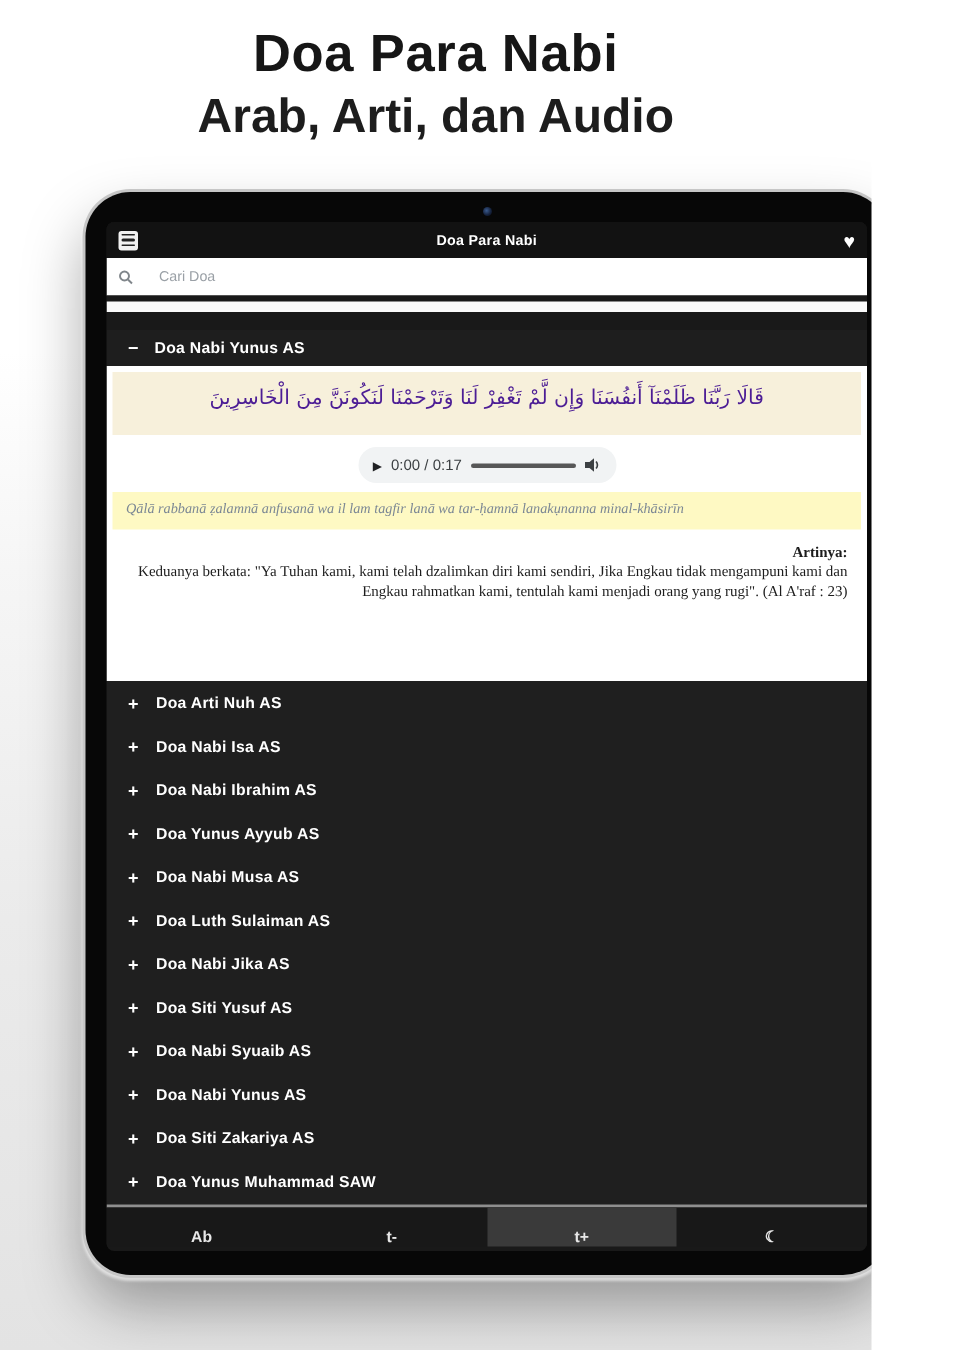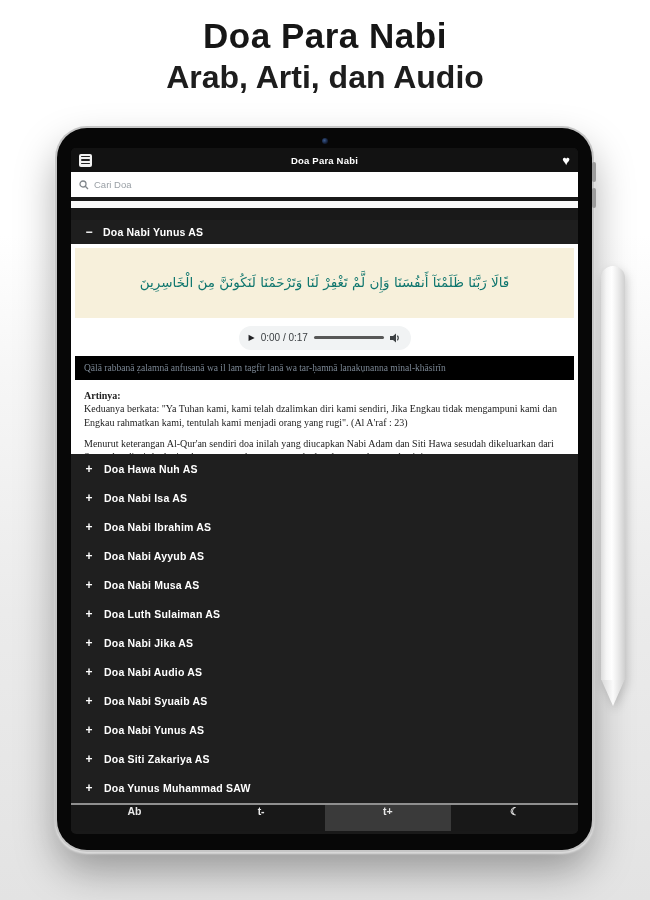--- a/index.html
+++ b/index.html
@@ -1,20 +1,20 @@
 <!DOCTYPE html>
 <html><head>
 <meta charset="utf-8">
 <style>
   * { margin:0; padding:0; box-sizing:border-box; }
   html,body { width:650px; height:900px; }
   body { font-family:"Liberation Sans", sans-serif; }
 
   .stage {
-    position:relative; width:650px; height:900px; overflow:hidden;
+    position:relative; width:581px; height:900px; overflow:hidden;
     background:linear-gradient(180deg,#ffffff 0%,#ffffff 26%,#f6f6f6 42%,#ebebeb 68%,#e3e3e3 100%);
   }
 
   
   .hero { position:absolute; top:16px; left:0; width:100%; text-align:center; }
   .hero-title { font-size:35px; font-weight:800; color:#161616; letter-spacing:.5px; }
   .hero-subtitle { font-size:32px; font-weight:700; color:#1d1d1d; margin-top:3px; }
 
   
   .tablet {
@@ -51,75 +51,75 @@
   .hamburger i { display:block; height:1.6px; background:#222; border-radius:1px; }
   .apptitle {
     position:absolute; left:0; right:0; text-align:center;
     color:#fff; font-size:9.5px; font-weight:700; letter-spacing:.2px; pointer-events:none;
   }
   .heart { margin-left:auto; color:#fff; font-size:13px; line-height:1; }
 
   
   .searchbar {
     height:25px; background:#fff; flex:0 0 auto;
-    display:flex; align-items:center; gap:5px; padding:0 8px;
+    display:flex; align-items:center; gap:17px; padding:0 8px;
   }
   .search-ph { color:#9aa0a6; font-size:9.5px; }
 
   .gap-dark { height:4px; background:#191919; flex:0 0 auto; }
   .strip-white { height:7px; background:#fafafa; flex:0 0 auto; }
   .gap-dark2 { height:12px; background:#191919; flex:0 0 auto; }
 
   
   .acc-header {
     height:24px; background:#1e1e1e; flex:0 0 auto;
     display:flex; align-items:center; gap:9px; padding:0 13px;
     color:#fff; font-size:10.5px; font-weight:700; letter-spacing:.2px;
   }
   .acc-glyph { font-size:12px; font-weight:700; color:#fff; width:10px; text-align:center; }
 
   .acc-body {
     height:210px; background:#fff; flex:0 0 auto; overflow:hidden;
     padding:4px 4px 0 4px; font-family:"Liberation Serif", serif;
   }
   .arabic-block {
-    background:#f7f0db; padding:24px 10px; min-height:42px;
+    background:#f7f0db; padding:7px 10px; min-height:42px;
     direction:rtl; text-align:center;
-    font-family:"DejaVu Sans", sans-serif; font-size:13.5px; color:#0f766e; line-height:1.6;
+    font-family:"DejaVu Sans", sans-serif; font-size:13.5px; color:#4c1d95; line-height:1.6;
   }
   .audio-player {
     margin:8px auto 6px auto; width:172px; height:24px; background:#f1f3f4;
     border-radius:12px; display:flex; align-items:center; gap:6px; padding:0 10px;
   }
   .play-glyph { font-size:8px; color:#202124; }
   .audio-time { font-size:10px; color:#3c4043; white-space:nowrap; font-family:"Liberation Sans",sans-serif; }
   .audio-track { flex:1; height:3px; background:#575757; border-radius:2px; }
 
   .translit-block {
-    background:#000000; margin:6px 0 8px 0; padding:6px 9px;
-    font-size:9.5px; color:#7b8794; line-height:1.35;
-  }
-  .meaning-block { padding:2px 9px 0 9px; color:#1c1c1c; }
+    background:#fef9c3; margin:6px 0 8px 0; padding:6px 9px;
+    font-style:italic; font-size:9.5px; color:#7b8794; line-height:1.35;
+  }
+  .meaning-block { padding:2px 9px 0 9px; color:#1c1c1c;text-align:right; }
   .meaning-label { font-weight:700; font-size:10px; display:block; }
   .meaning-text { font-size:10px; line-height:1.32; margin-top:1px; }
   .note-text { font-size:10px; line-height:1.32; margin-top:8px; }
 
   
   .acc-list { flex:0 0 auto; height:349px; background:#1f1f1f; }
   .list-row {
     height:29px; display:flex; align-items:center; gap:10px; padding:0 13px;
     color:#fff; font-size:10.5px; font-weight:700; letter-spacing:.2px;
   }
   .list-row .acc-glyph { font-size:12px; }
 
   
   .nav-divider { height:2px; background:#8f8f8f; flex:0 0 auto; }
   .navbar { height:26px; background:#181818; display:flex; flex:0 0 auto; }
   .nav-item {
-    flex:1; display:flex; align-items:flex-start; justify-content:center;
+    flex:1; display:flex; align-items:flex-end; justify-content:center;
     color:#e8e8e8; font-size:10.5px; font-weight:700;
   }
   .nav-item.active { background:#3a3a3a; }
 
   
   .pencil { position:absolute; left:601px; top:266px; width:24px; height:440px; filter:drop-shadow(2px 4px 5px rgba(0,0,0,.18)); }
   .pencil-body {
     width:24px; height:414px; border-radius:12px 12px 0 0;
     background:linear-gradient(90deg,#dcdcdc 0%,#f5f5f5 22%,#ffffff 45%,#ececec 70%,#cfcfcf 100%);
   }
@@ -184,64 +184,63 @@
             <polygon points="0,3 3,3 6,0.5 6,9.5 3,7 0,7" fill="#3c4043"></polygon>
             <path d="M7.4 2.6 Q9.2 5 7.4 7.4" fill="none" stroke="#3c4043" stroke-width="1.1"></path>
           </svg>
         </div>
 
         <div class="translit-block">Qālā rabbanā ẓalamnā anfusanā wa il lam tagfir lanā wa tar-ḥamnā lanakụnanna minal-khāsirīn</div>
 
         <div class="meaning-block">
           <span class="meaning-label">Artinya:</span>
           <div class="meaning-text">Keduanya berkata: "Ya Tuhan kami, kami telah dzalimkan diri kami sendiri, Jika Engkau tidak mengampuni kami dan Engkau rahmatkan kami, tentulah kami menjadi orang yang rugi". (Al A'raf : 23)</div>
-          <div class="note-text">Menurut keterangan Al-Qur'an sendiri doa inilah yang diucapkan Nabi Adam dan Siti Hawa sesudah dikeluarkan dari Surga dan diusir kedunia, dengan memohon ampun terhadap dosanya dengan doa ini.</div>
         </div>
       </div>
 
       <div class="acc-list">
 
           <div class="list-row">
             <span class="acc-glyph">+</span>
-            <span>Doa Hawa Nuh AS</span>
+            <span>Doa Arti Nuh AS</span>
           </div>
 
           <div class="list-row">
             <span class="acc-glyph">+</span>
             <span>Doa Nabi Isa AS</span>
           </div>
 
           <div class="list-row">
             <span class="acc-glyph">+</span>
             <span>Doa Nabi Ibrahim AS</span>
           </div>
 
           <div class="list-row">
             <span class="acc-glyph">+</span>
-            <span>Doa Nabi Ayyub AS</span>
+            <span>Doa Yunus Ayyub AS</span>
           </div>
 
           <div class="list-row">
             <span class="acc-glyph">+</span>
             <span>Doa Nabi Musa AS</span>
           </div>
 
           <div class="list-row">
             <span class="acc-glyph">+</span>
             <span>Doa Luth Sulaiman AS</span>
           </div>
 
           <div class="list-row">
             <span class="acc-glyph">+</span>
             <span>Doa Nabi Jika AS</span>
           </div>
 
           <div class="list-row">
             <span class="acc-glyph">+</span>
-            <span>Doa Nabi Audio AS</span>
+            <span>Doa Siti Yusuf AS</span>
           </div>
 
           <div class="list-row">
             <span class="acc-glyph">+</span>
             <span>Doa Nabi Syuaib AS</span>
           </div>
 
           <div class="list-row">
             <span class="acc-glyph">+</span>
             <span>Doa Nabi Yunus AS</span>

